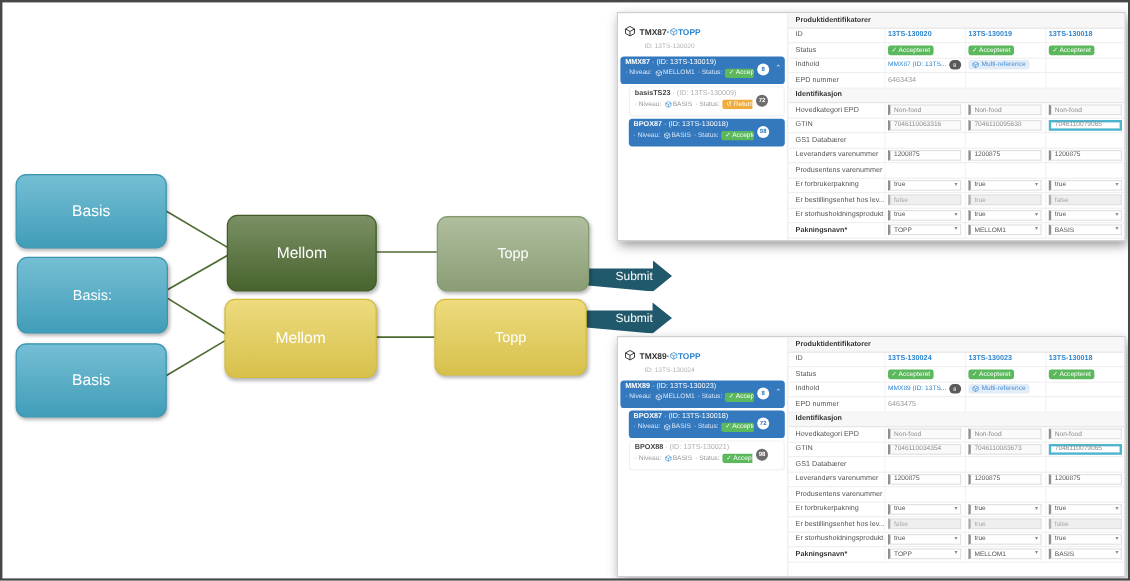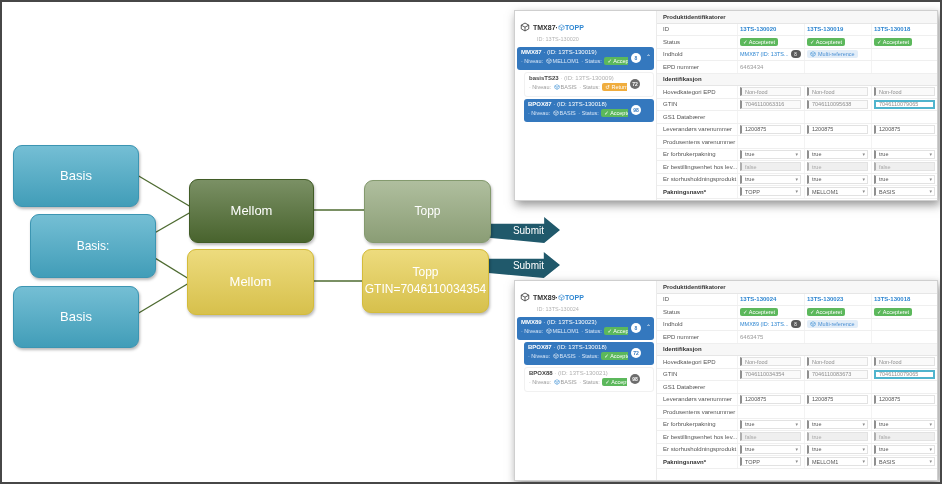--- a/index.html
+++ b/index.html
@@ -84,38 +84,37 @@
   <div id="diagram">
       <div class="arrow" style="left: 470px; top: 215px; width: 88px; height: 26px; background: rgb(32, 89, 107);">
         <span>Submit</span>
       </div>
       <div class="arrow" style="left: 468px; top: 250px; width: 90px; height: 26px; background: rgb(32, 89, 107);">
         <span>Submit</span>
       </div>
       <div class="node" style="left: 11px; top: 143px; width: 124px; height: 60px; background-color: rgb(70, 169, 198); border: 1px solid rgb(60, 149, 178);">
         <div class="node-line">Basis</div>
       </div>
-      <div class="node two" style="left: 28px; top: 212px; width: 124px; height: 62px; background-color: rgb(70, 169, 198); border: 1px solid rgb(60, 149, 178);">
+      <div class="node two" style="left: 12px; top: 212px; width: 124px; height: 62px; background-color: rgb(70, 169, 198); border: 1px solid rgb(60, 149, 178);">
         <div class="node-line">Basis:</div>
       </div>
       <div class="node" style="left: 11px; top: 284px; width: 124px; height: 60px; background-color: rgb(70, 169, 198); border: 1px solid rgb(60, 149, 178);">
         <div class="node-line">Basis</div>
       </div>
       <div class="node" style="left: 187px; top: 177px; width: 123px; height: 62px; background-color: rgb(78, 107, 49); border: 1px solid rgb(65, 92, 38);">
         <div class="node-line">Mellom</div>
       </div>
       <div class="node" style="left: 185px; top: 247px; width: 125px; height: 64px; background-color: rgb(231, 207, 82); border: 1px solid rgb(212, 188, 58);">
         <div class="node-line">Mellom</div>
       </div>
       <div class="node two" style="left: 362px; top: 178px; width: 125px; height: 61px; background-color: rgb(149, 169, 126); border: 1px solid rgb(132, 154, 110);">
         <div class="node-line">Topp</div>
       </div>
       <div class="node two" style="left: 360px; top: 247px; width: 125px; height: 62px; background-color: rgb(231, 207, 82); border: 1px solid rgb(212, 188, 58);">
         <div class="node-line">Topp</div>
-        <div class="node-line">GTIN=7046110034354</div>
       </div>
     </div>
   <div id="windows">
       <div class="window" style="left: 512px; top: 8px; width: 424px; height: 191px;">
         <div class="win-left">
           <div class="win-header"><span class="cube c-dark">
               <svg viewBox="0 0 24 24" fill="none" stroke="currentColor" stroke-width="2" stroke-linejoin="round">
                 <path d="M12 2.5 21 7.5v9L12 21.5 3 16.5v-9z"></path>
                 <path d="M3 7.5l9 5 9-5M12 12.5v9"></path>
               </svg>

